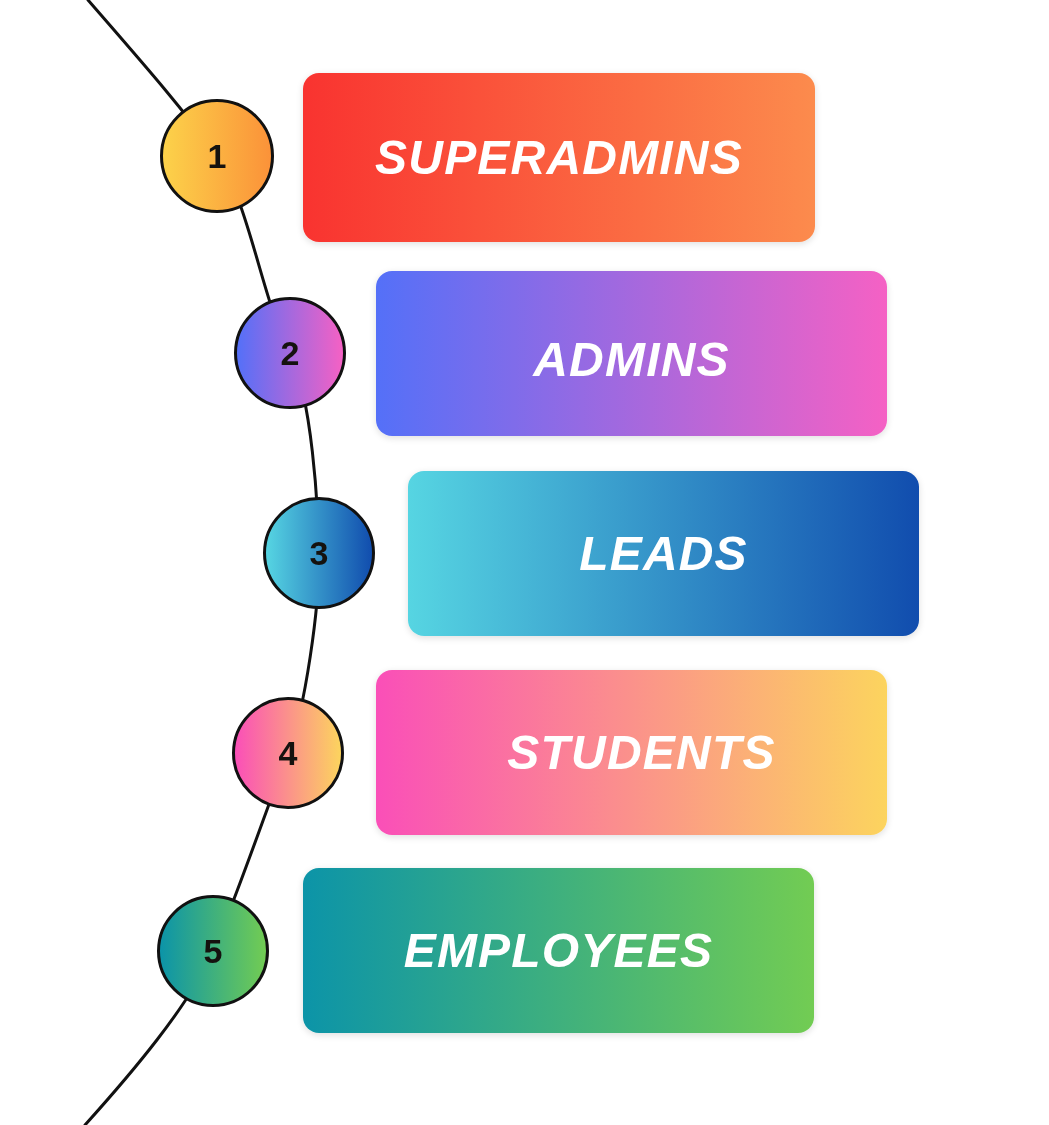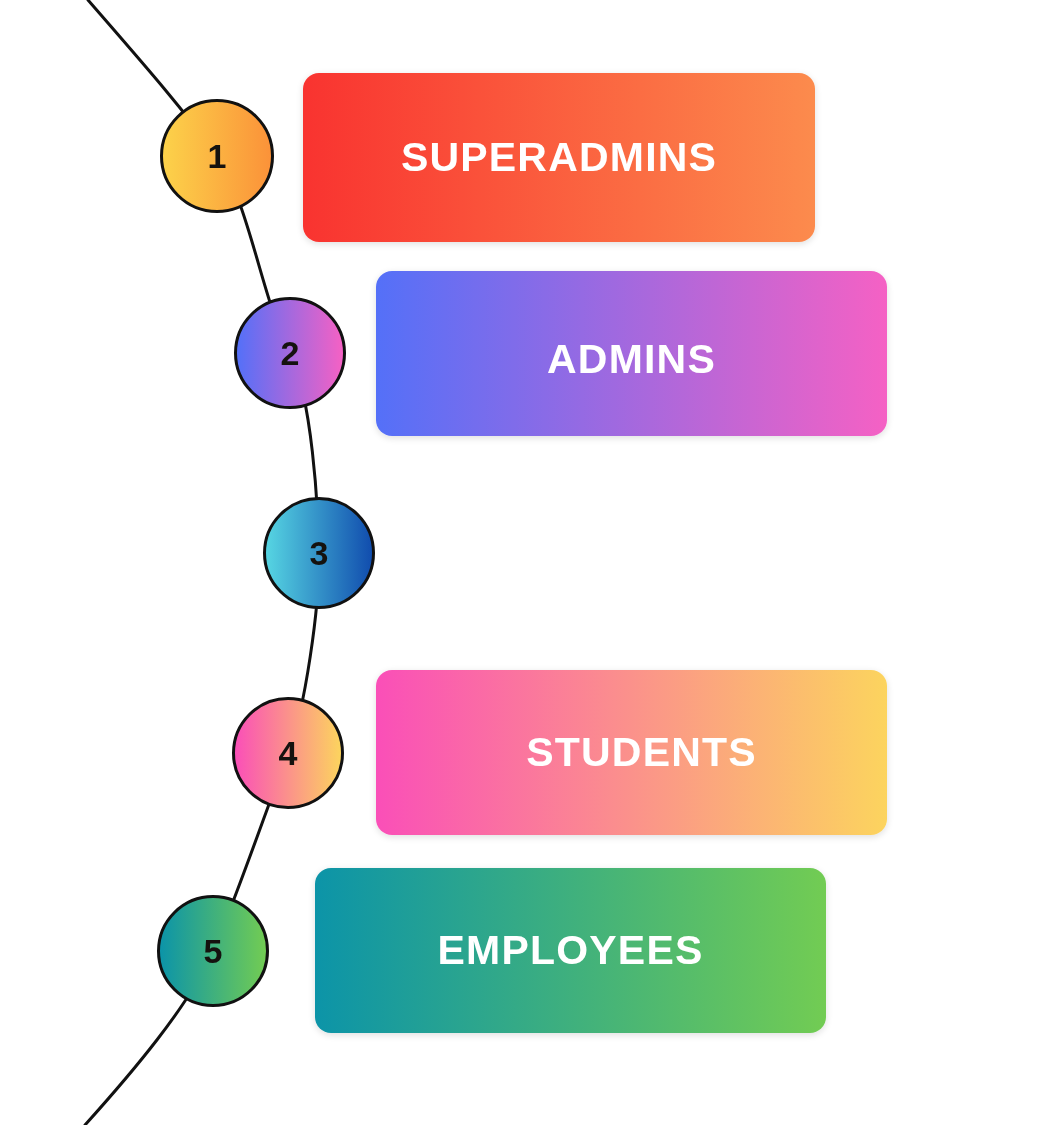--- a/index.html
+++ b/index.html
@@ -49,25 +49,26 @@
     display: flex;
     align-items: center;
     justify-content: center;
     box-sizing: border-box;
     z-index: 2;
     box-shadow: 0 2px 7px rgba(0,0,0,0.13);
   }
   .bar-label {
     color: #ffffff;
     font-weight: bold;
-    font-size: 41px;
+    font-size: 48px;
     letter-spacing: 1.2px;
     line-height: 1;
     text-align: center;
     user-select: none;
+    font-style: italic;
   }
 </style>
 </head>
 <body>
 
 <div id="stage">
 
   <svg id="curve-layer" viewBox="0 0 1049 1125" xmlns="http://www.w3.org/2000/svg">
     <path id="spine-path" fill="none" stroke="#111111" stroke-width="3" stroke-linecap="round" d="M 88 0
              C 140 60, 180 105, 217 156
@@ -85,31 +86,34 @@
     <span class="node-label">1</span>
   </div>
 
   <div class="bar" style="left: 376px; top: 271px; width: 511px; height: 165px; background: linear-gradient(90deg, rgb(84, 112, 248) 0%, rgb(245, 97, 196) 100%);">
     <span class="bar-label" style="color: rgb(255, 255, 255); margin-top: 12px;">ADMINS</span>
   </div>
   <div class="node" style="left: 234px; top: 297px; width: 112px; height: 112px; background: linear-gradient(90deg, rgb(84, 112, 248) 0%, rgb(245, 97, 196) 100%);">
     <span class="node-label">2</span>
   </div>
 
+  <div class="bar" style="left: 408px; top: 471px; width: 511px; height: 165px; background: linear-gradient(90deg, rgb(86, 213, 226) 0%, rgb(17, 77, 174) 100%);">
+    <span class="bar-label" style="color: rgb(255, 255, 255);">LEADS</span>
+  </div>
   <div class="node" style="left: 263px; top: 497px; width: 112px; height: 112px; background: linear-gradient(90deg, rgb(86, 213, 226) 0%, rgb(17, 77, 174) 100%);">
     <span class="node-label">3</span>
   </div>
 
   <div class="bar" style="left: 376px; top: 670px; width: 511px; height: 165px; background: linear-gradient(90deg, rgb(250, 79, 184) 0%, rgb(252, 212, 94) 100%);">
     <span class="bar-label" style="color: rgb(255, 255, 255); margin-left: 20px;">STUDENTS</span>
   </div>
   <div class="node" style="left: 232px; top: 697px; width: 112px; height: 112px; background: linear-gradient(90deg, rgb(250, 79, 184) 0%, rgb(252, 212, 94) 100%);">
     <span class="node-label">4</span>
   </div>
 
-  <div class="bar" style="left: 303px; top: 868px; width: 511px; height: 165px; background: linear-gradient(90deg, rgb(12, 148, 168) 0%, rgb(114, 204, 83) 100%); margin-left: 12px;">
+  <div class="bar" style="left: 303px; top: 868px; width: 511px; height: 165px; background: linear-gradient(90deg, rgb(12, 148, 168) 0%, rgb(114, 204, 83) 100%);">
     <span class="bar-label" style="color: rgb(255, 255, 255);">EMPLOYEES</span>
   </div>
   <div class="node" style="left: 157px; top: 895px; width: 112px; height: 112px; background: linear-gradient(90deg, rgb(12, 148, 168) 0%, rgb(114, 204, 83) 100%);">
     <span class="node-label">5</span>
   </div>
 
 </div>
 
 </body></html>

